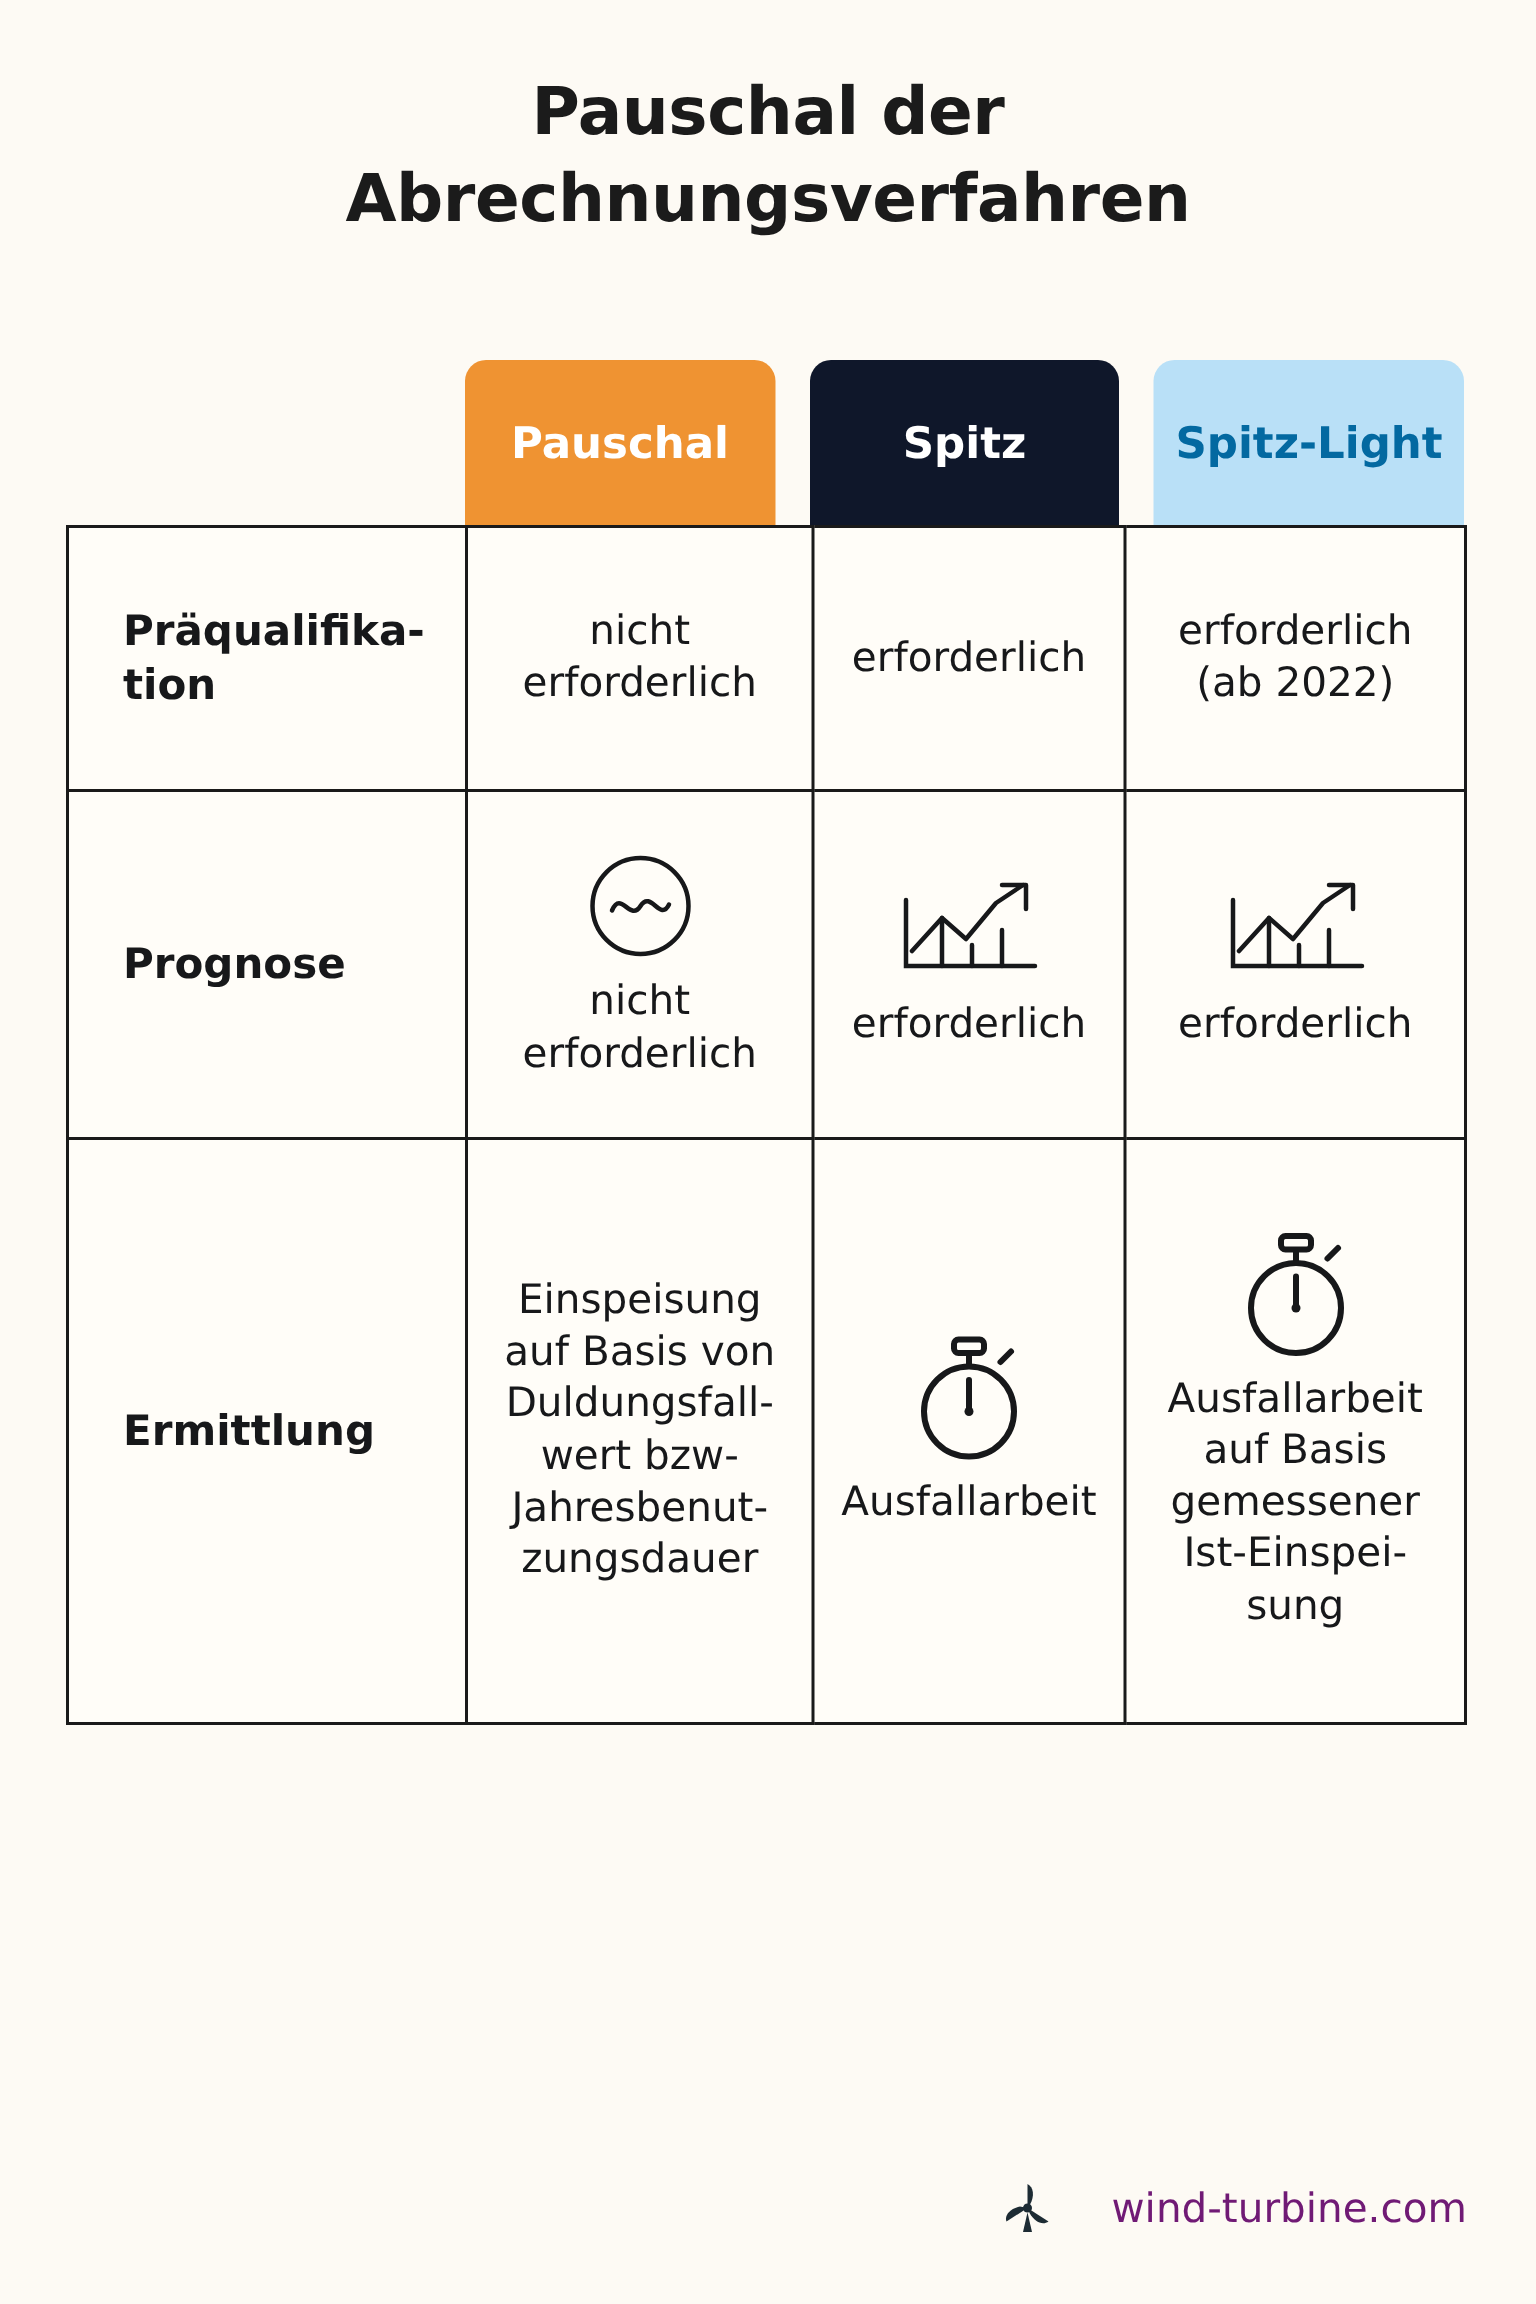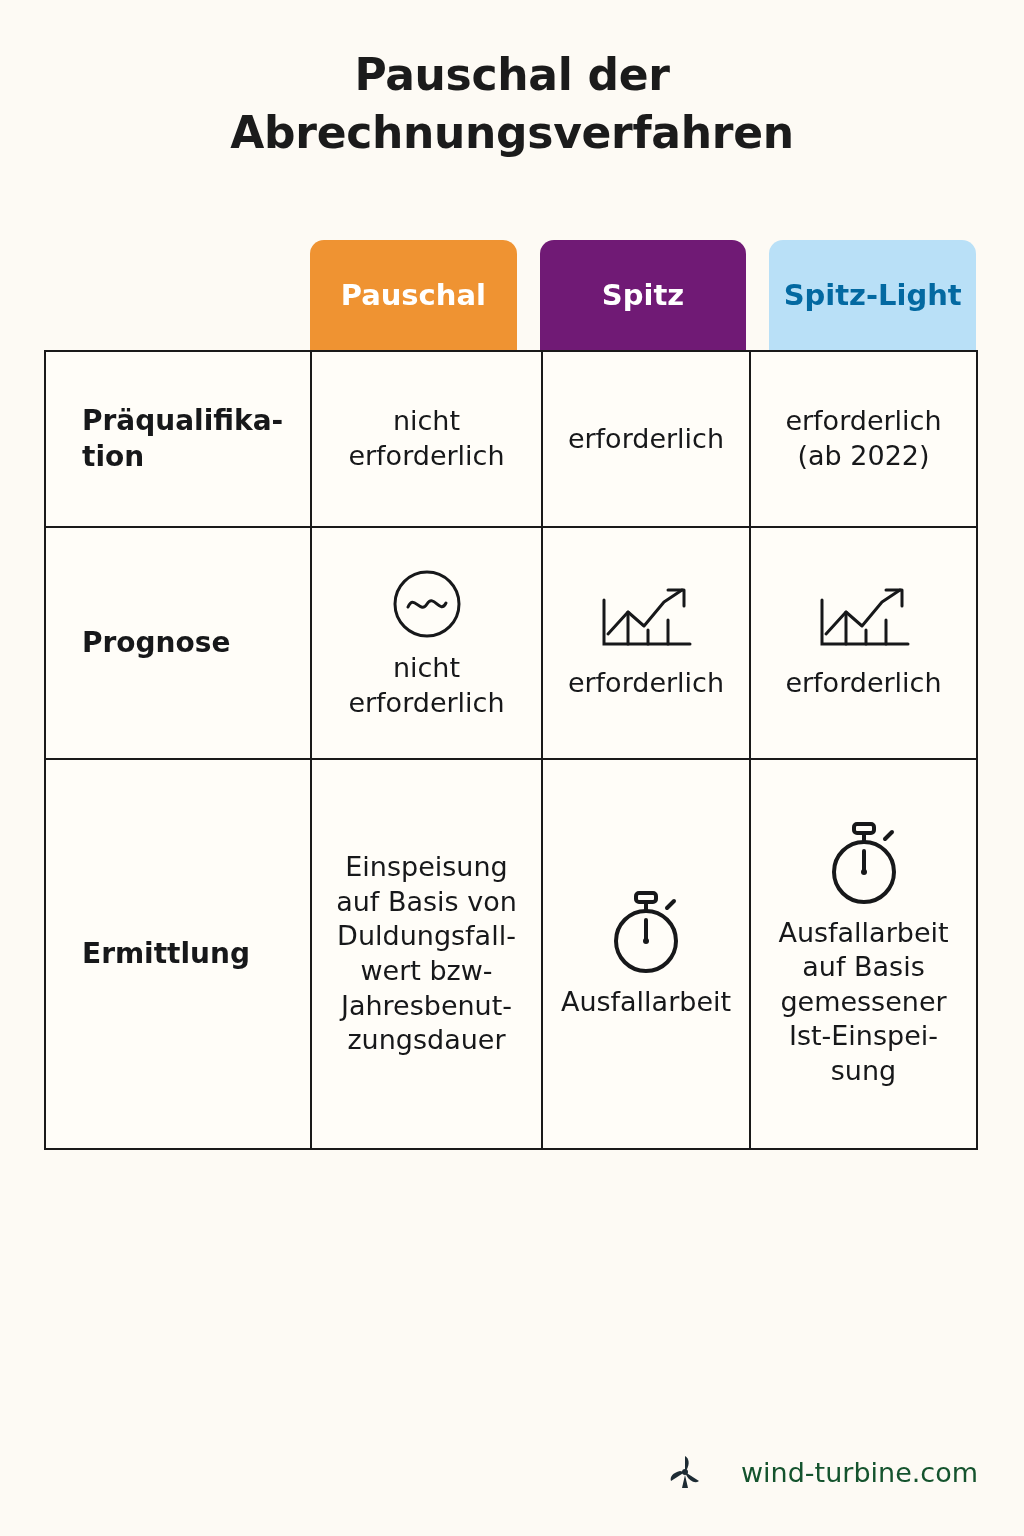--- a/index.html
+++ b/index.html
@@ -59,21 +59,21 @@
     align-items: center;
     justify-content: center;
     font-family: "DejaVu Sans", sans-serif;
     font-weight: bold;
     font-size: 29px;
     color: #ffffff;
     box-sizing: border-box;
   }
   .head-cell.gap { margin-right: 23px; }
   .head-cell.h1 { background: #ef9332; }
-  .head-cell.h2 { background: #701a75; }
+  .head-cell.h2 { background: #0f172a; }
   .head-cell.h3 { background: #b9e0f7; color: #0369a1; }
 
   table.matrix {
     border-collapse: collapse;
     width: 932px;
     table-layout: fixed;
     background: #fffdf8;
   }
   table.matrix td {
     border: 2px solid #1a1a1a;
@@ -121,21 +121,21 @@
     position: absolute;
     right: 46px;
     bottom: 42px;
     display: flex;
     align-items: center;
     gap: 12px;
   }
   .footer .brand {
     font-family: "DejaVu Sans", sans-serif;
     font-size: 27px;
-    color: #14532d;
+    color: #701a75;
     margin-left: 22px;
   }
   .footer .logo { line-height: 0; }
 </style>
 </head>
 <body>
 
 <div class="page">
 
   <div class="title">

